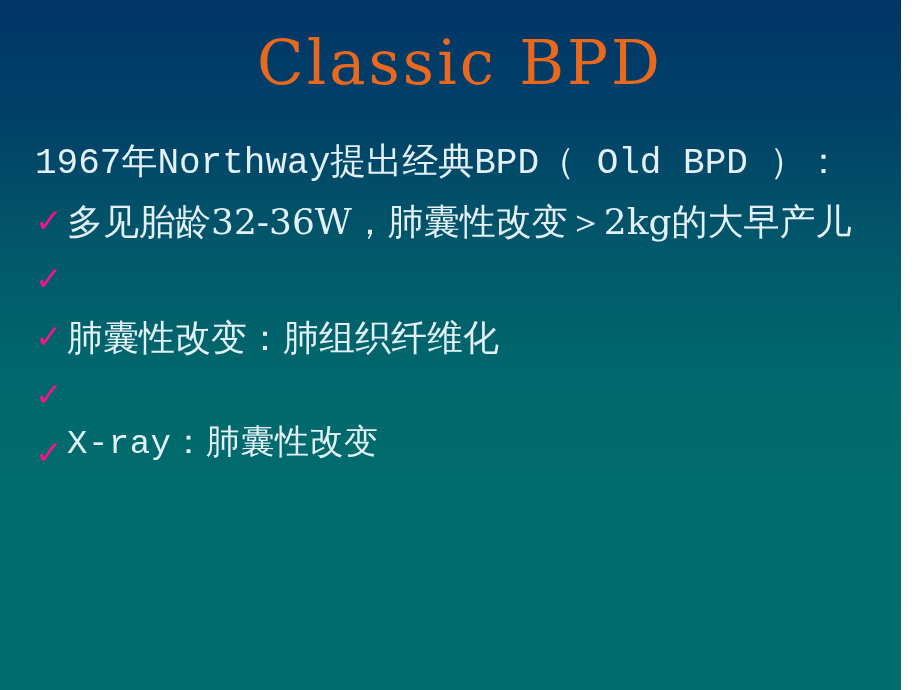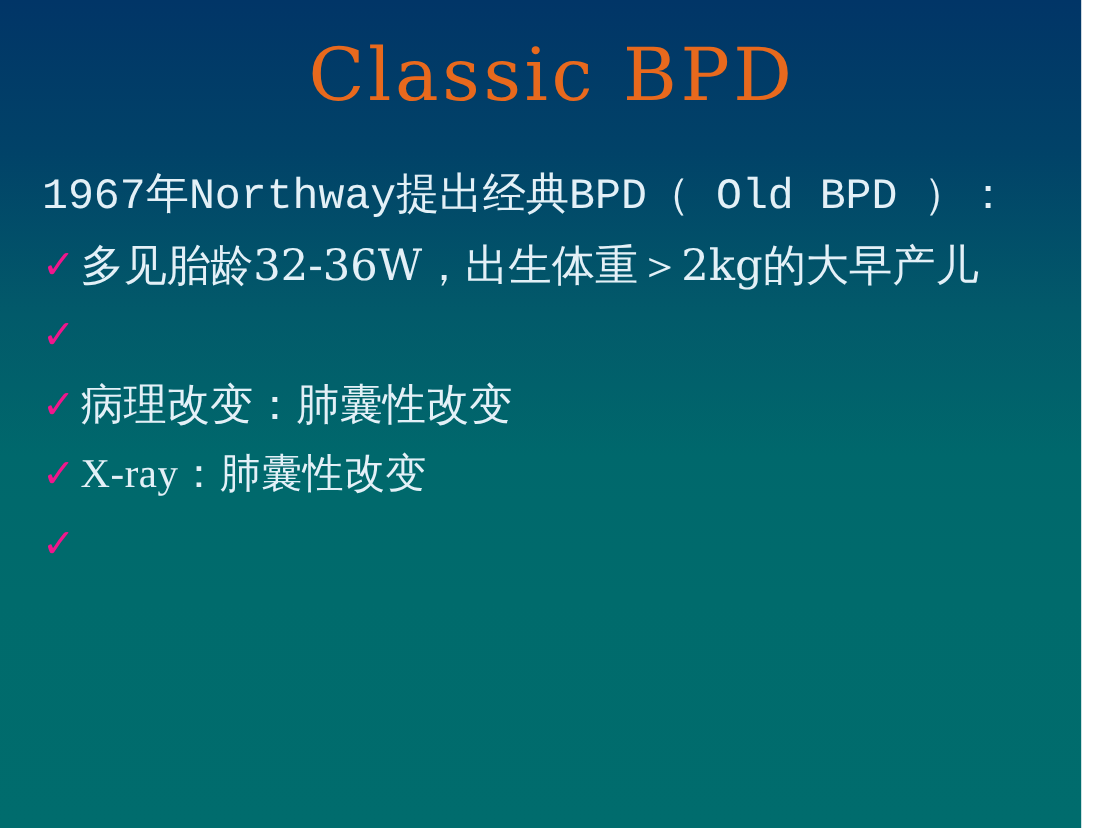--- a/index.html
+++ b/index.html
@@ -71,23 +71,24 @@
   .line-text {
     flex: 1 1 auto;
     color: #e3f0f7;
     font-size: 36px;
     line-height: 54px;
     font-family: "DejaVu Serif", "Liberation Serif", serif;
     white-space: nowrap;
     letter-spacing: 0px;
   }
   .line-text.mono-lead {
-    font-family: Liberation Serif, serif;
+    font-family: Liberation Mono, monospace;
     font-size: 34px;
     letter-spacing: 0.5px;
+    margin-top: 48px;
   }
   #first-line {
     color: #e3f0f7;
     font-size: 36px;
     line-height: 54px;
     font-family: Liberation Mono, monospace;
     white-space: nowrap;
     height: 58px;
     padding-left: 2px;
   }
@@ -100,30 +101,30 @@
   <div id="title-block">
     <span id="slide-title">Classic BPD</span>
   </div>
 
   <div id="body-block">
 
     <div id="first-line">1967年Northway提出经典BPD（ Old BPD ）：</div>
 
     <div class="bullet-row">
       <span class="check">✓</span>
-      <span class="line-text">多见胎龄32-36W，出生体重＞2kg的大早产儿</span>
+      <span class="line-text">多见胎龄32-36W，肺囊性改变＞2kg的大早产儿</span>
     </div>
 
     <div class="bullet-row">
       <span class="check">✓</span>
     </div>
 
     <div class="bullet-row">
       <span class="check">✓</span>
-      <span class="line-text">病理改变：肺囊性改变</span>
+      <span class="line-text">肺囊性改变：肺组织纤维化</span>
     </div>
 
     <div class="bullet-row">
       <span class="check">✓</span>
       <span class="line-text mono-lead">X-ray：肺囊性改变</span>
     </div>
 
     <div class="bullet-row">
       <span class="check">✓</span>
     </div>

